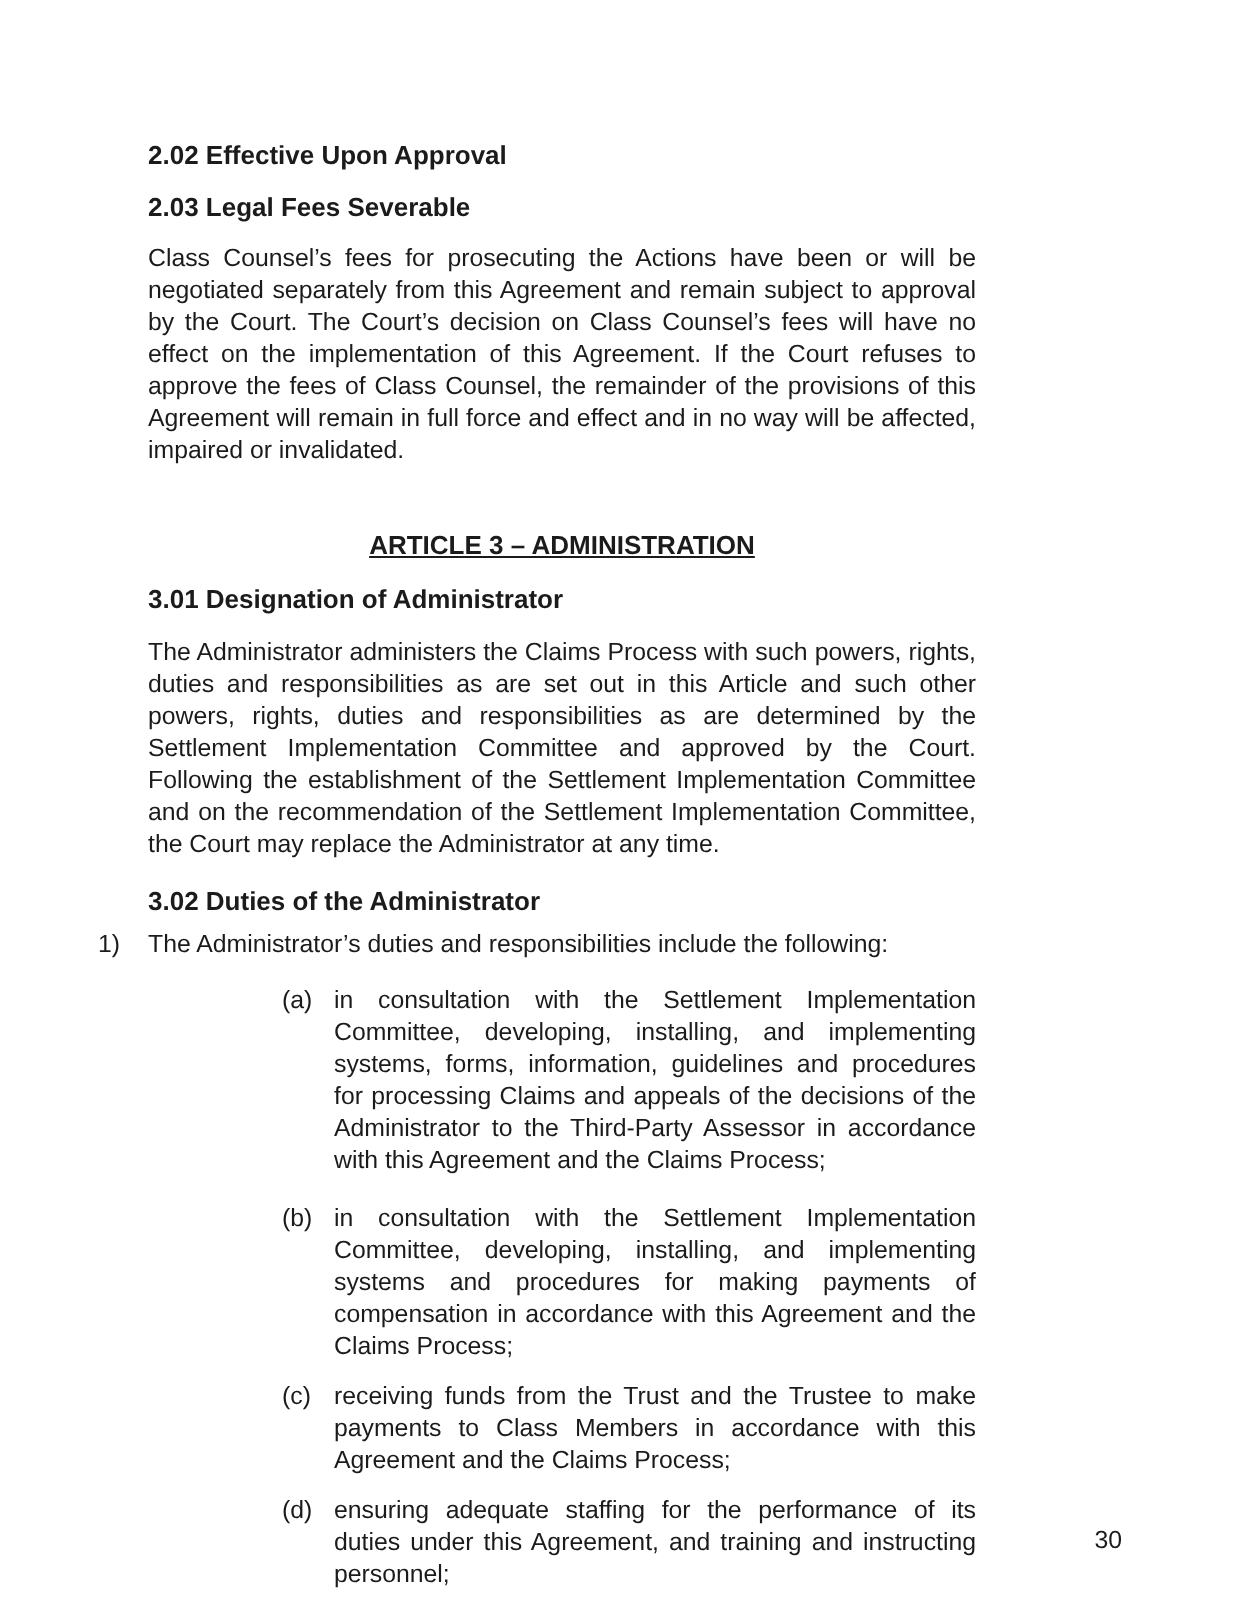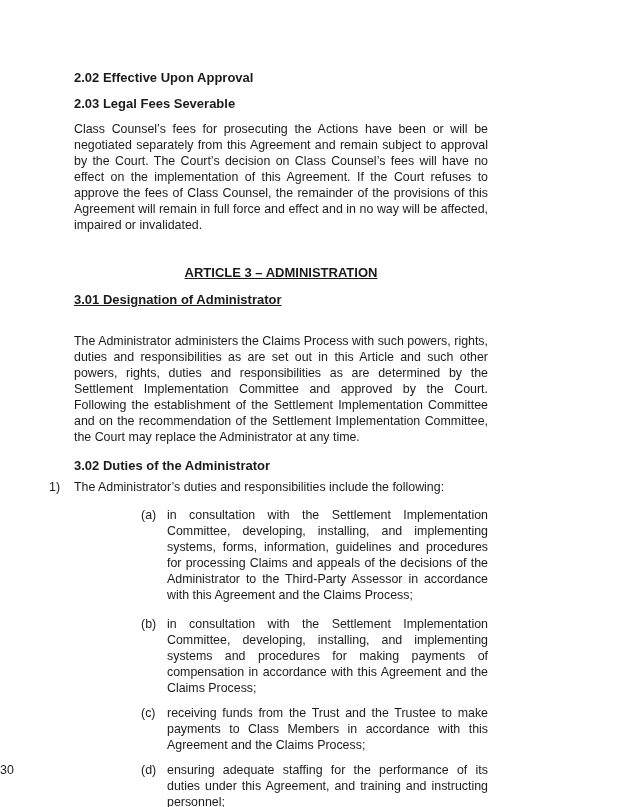--- a/index.html
+++ b/index.html
@@ -40,21 +40,21 @@
   .h-203 { margin-bottom: 9px; }
   .p-203 { margin-bottom: 0; }
   .article-heading {
     margin: 32px 0 11px 0;
     text-align: center;
     font-size: 13px;
     line-height: 16px;
     font-weight: bold;
   }
   .article-heading .u { text-decoration: underline; margin-top: 16px; }
-  .h-301 { margin-bottom: 25px; text-decoration: underline; }
+  .h-301 { margin-bottom: 10px; }
   .p-301 { margin-bottom: 13px; }
   .h-302 { margin-bottom: 5px; }
   .num-item {
     display: flex;
     margin: 0 0 12px -25px;
     font-size: 12.4px;
     line-height: 16px;
   }
   .num-item .marker {
     flex: none;
@@ -78,21 +78,21 @@
     flex: 1;
     text-align: justify;
   }
   .mt13 { margin-top: 13px; }
   .mt9  { margin-top: 9px; }
   .page-number {
     position: absolute;
     left: 0;
     right: 0;
     bottom: 29px;
-    text-align: left;
+    text-align: right;
     font-size: 12.4px;
     line-height: 16px;
   }
 </style>
 </head>
 <body>
 
 <div class="page">
 
   <h2 class="sec-heading h-202">2.02 Effective Upon Approval</h2>

